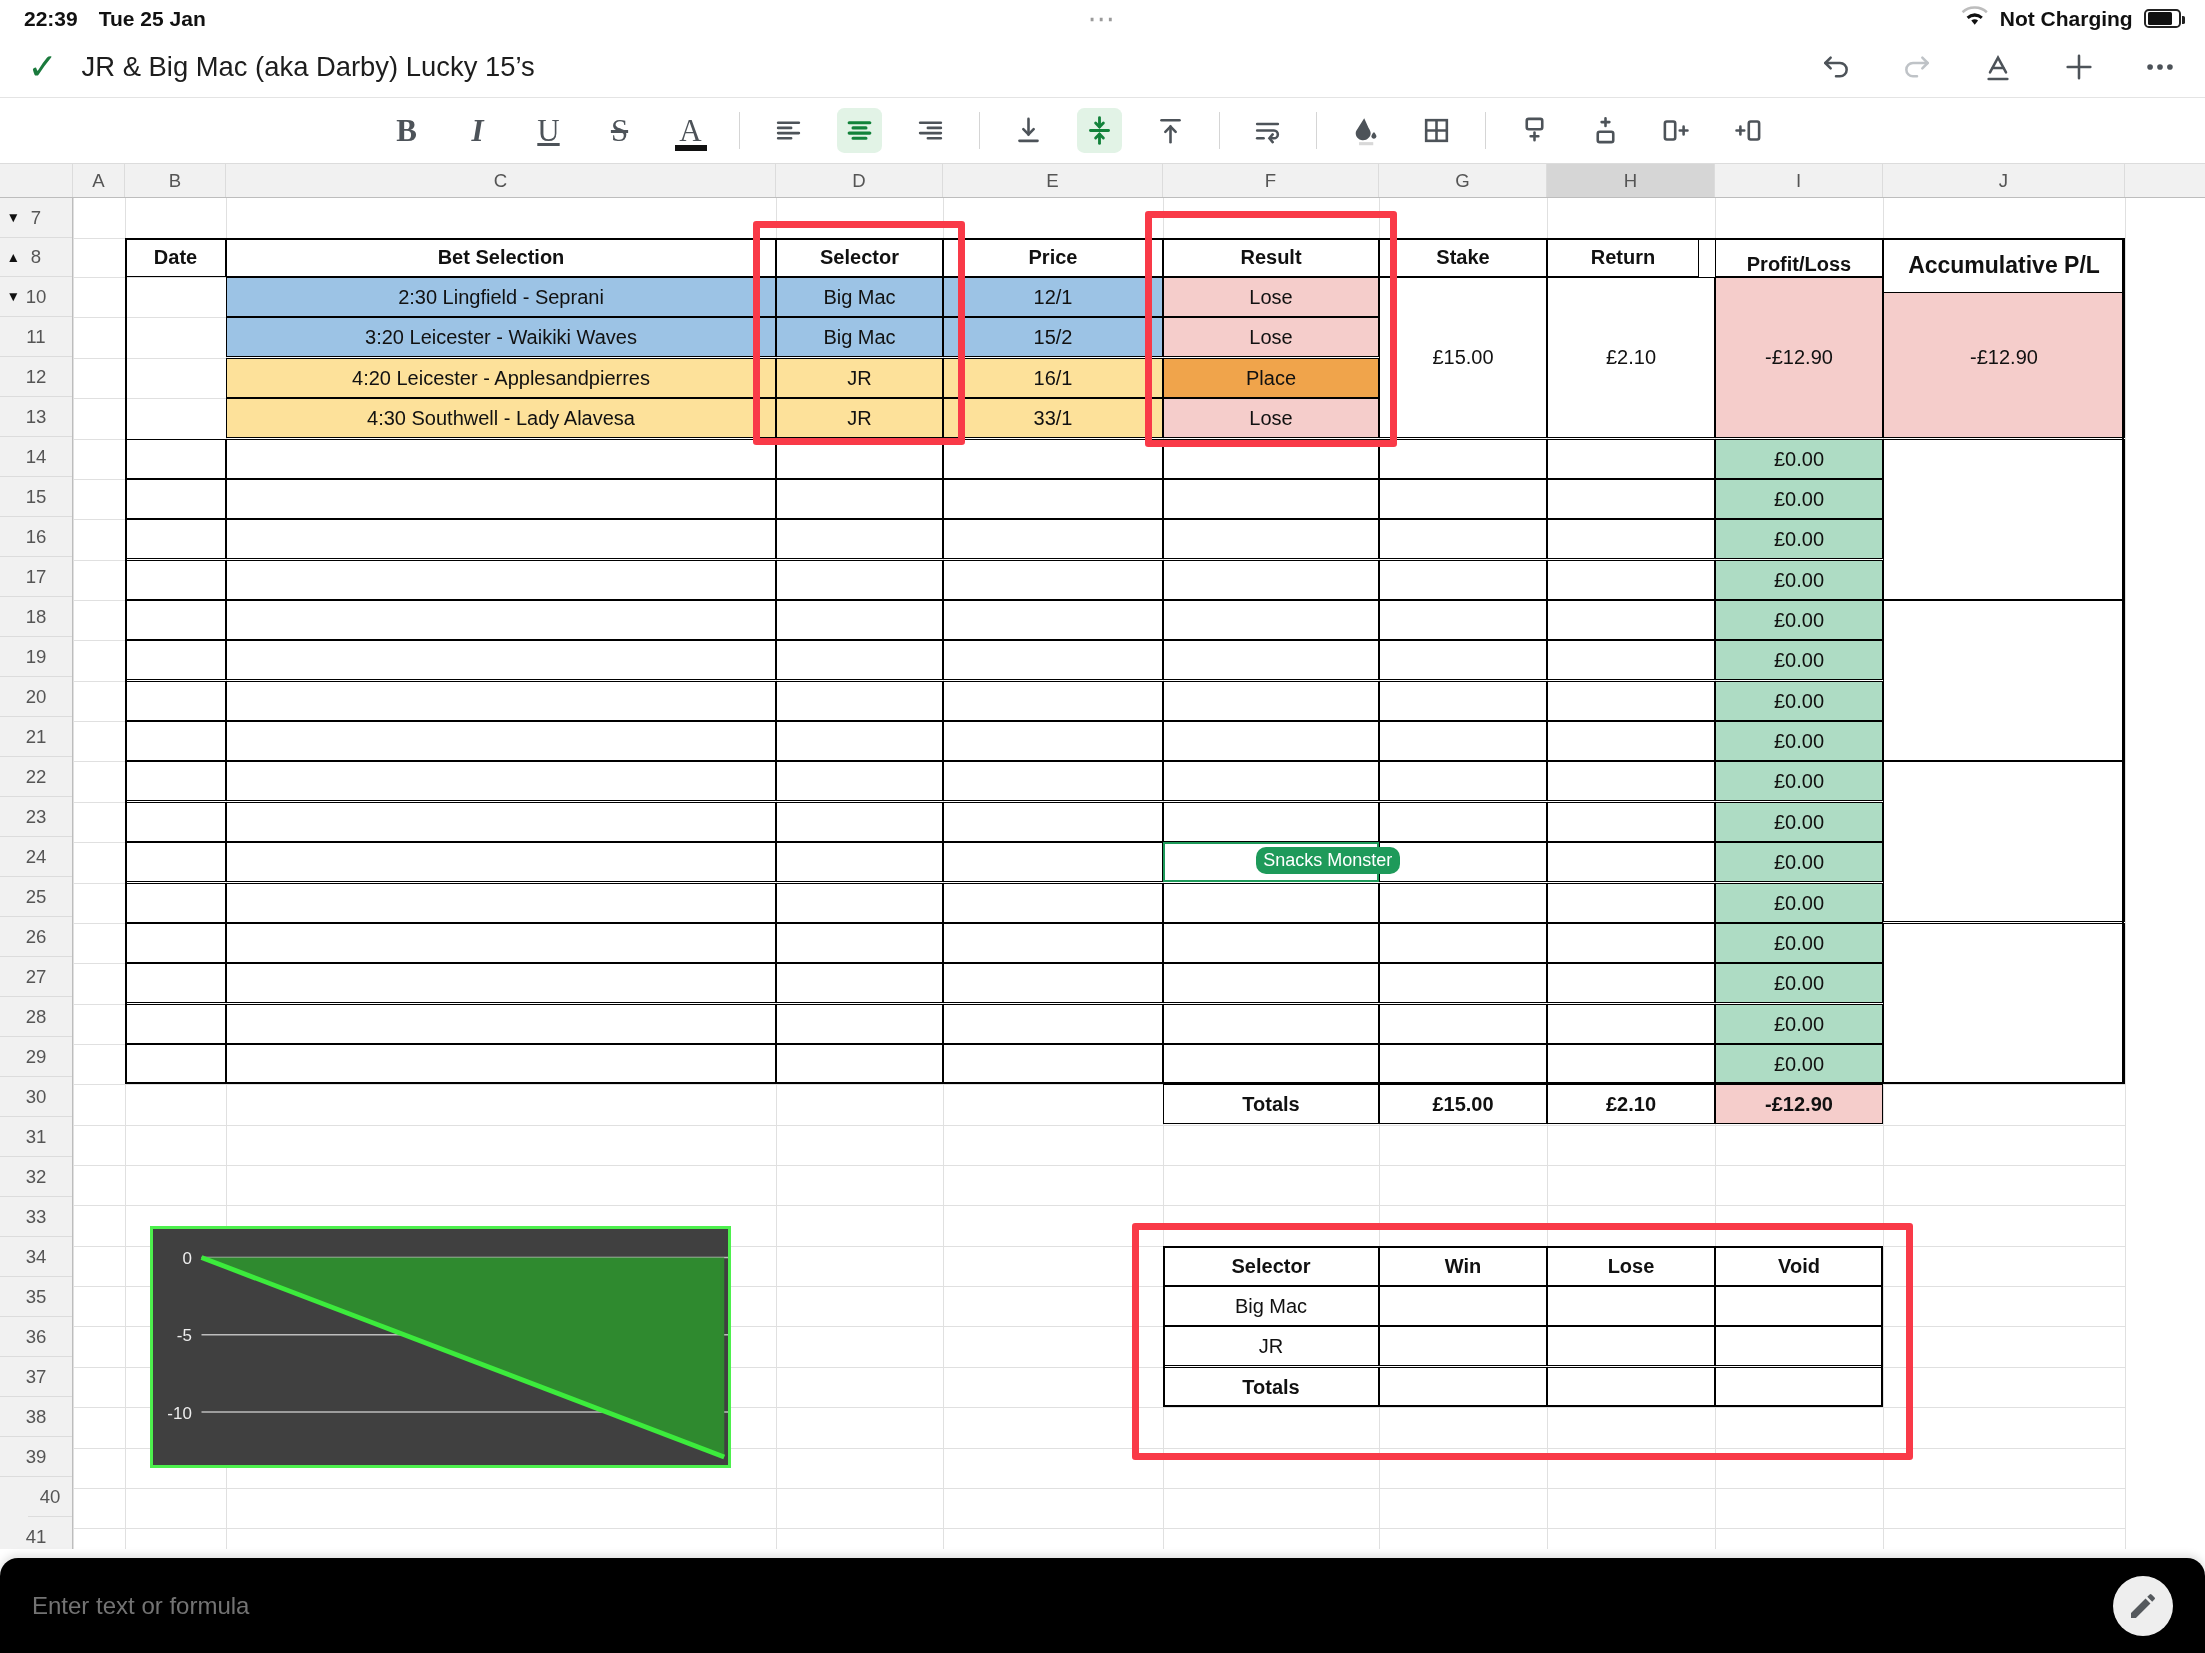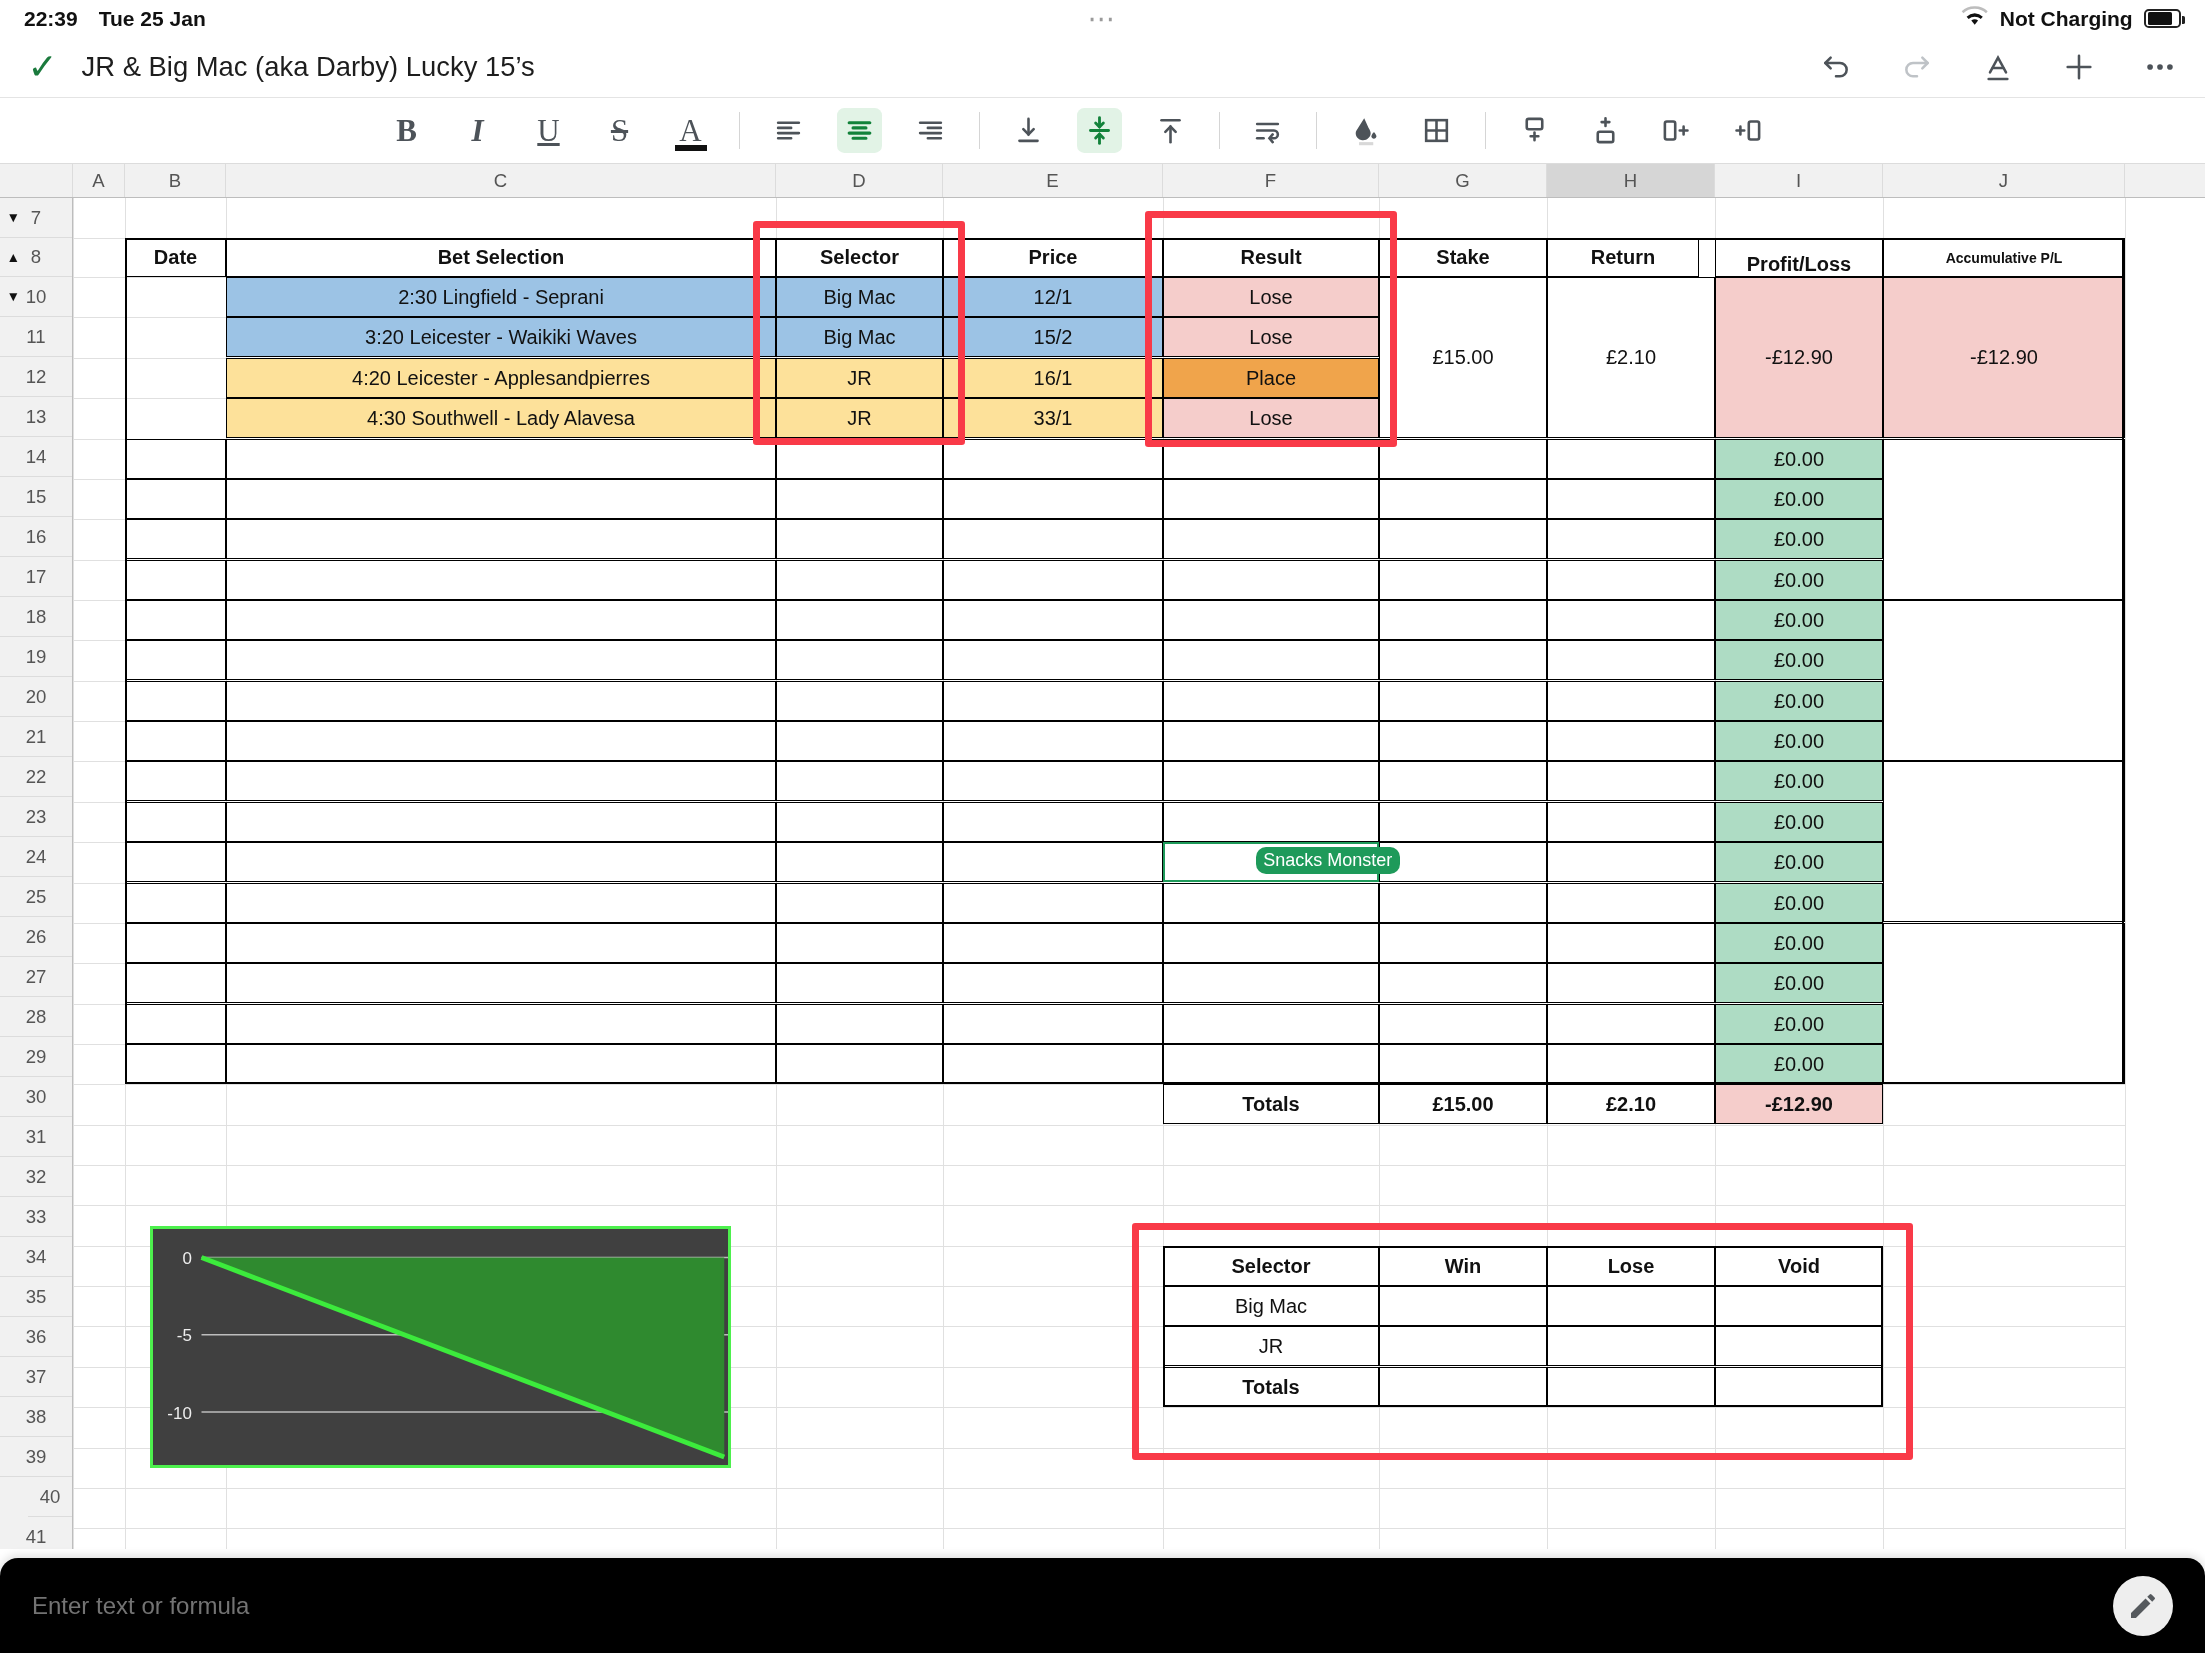--- a/index.html
+++ b/index.html
@@ -404,21 +404,21 @@
         </div>
         <div class="cell bold" style="left:1306px;width:168px;top:40px;height:39px;background:#fff;border:1.6px solid #000;font-size:20px;z-index:3;">
           <span>Stake</span>
         </div>
         <div class="cell bold" style="left:1474px;width:152px;top:40px;height:39px;background:#fff;border:1.6px solid #000;font-size:20px;z-index:3;">
           <span>Return</span>
         </div>
         <div class="cell bold" style="left:1642px;width:168px;top:40px;height:39px;background:#fff;border:1.6px solid #000;font-size:20px;z-index:3;align-items:flex-end;">
           <span>Profit/Loss</span>
         </div>
-        <div class="cell bold" style="left:1810px;width:242px;top:40px;height:39px;background:#fff;border:1.6px solid #000;font-size:14px;z-index:3;">
+        <div class="cell bold" style="left:1810px;width:242px;top:40px;height:55px;background:#fff;border:1.6px solid #000;font-size:23px;z-index:3;">
           <span>Accumulative P/L</span>
         </div>
         <div class="cell" style="left:153px;width:550px;top:79px;height:40px;background:#9cc3e5;border:0.8px solid #000;z-index:2;">
           <span>2:30 Lingfield - Seprani</span>
         </div>
         <div class="cell" style="left:703px;width:167px;top:79px;height:40px;background:#9cc3e5;border:0.8px solid #000;z-index:2;">
           <span>Big Mac</span>
         </div>
         <div class="cell" style="left:870px;width:220px;top:79px;height:40px;background:#9cc3e5;border:0.8px solid #000;z-index:2;">
           <span>12/1</span>

